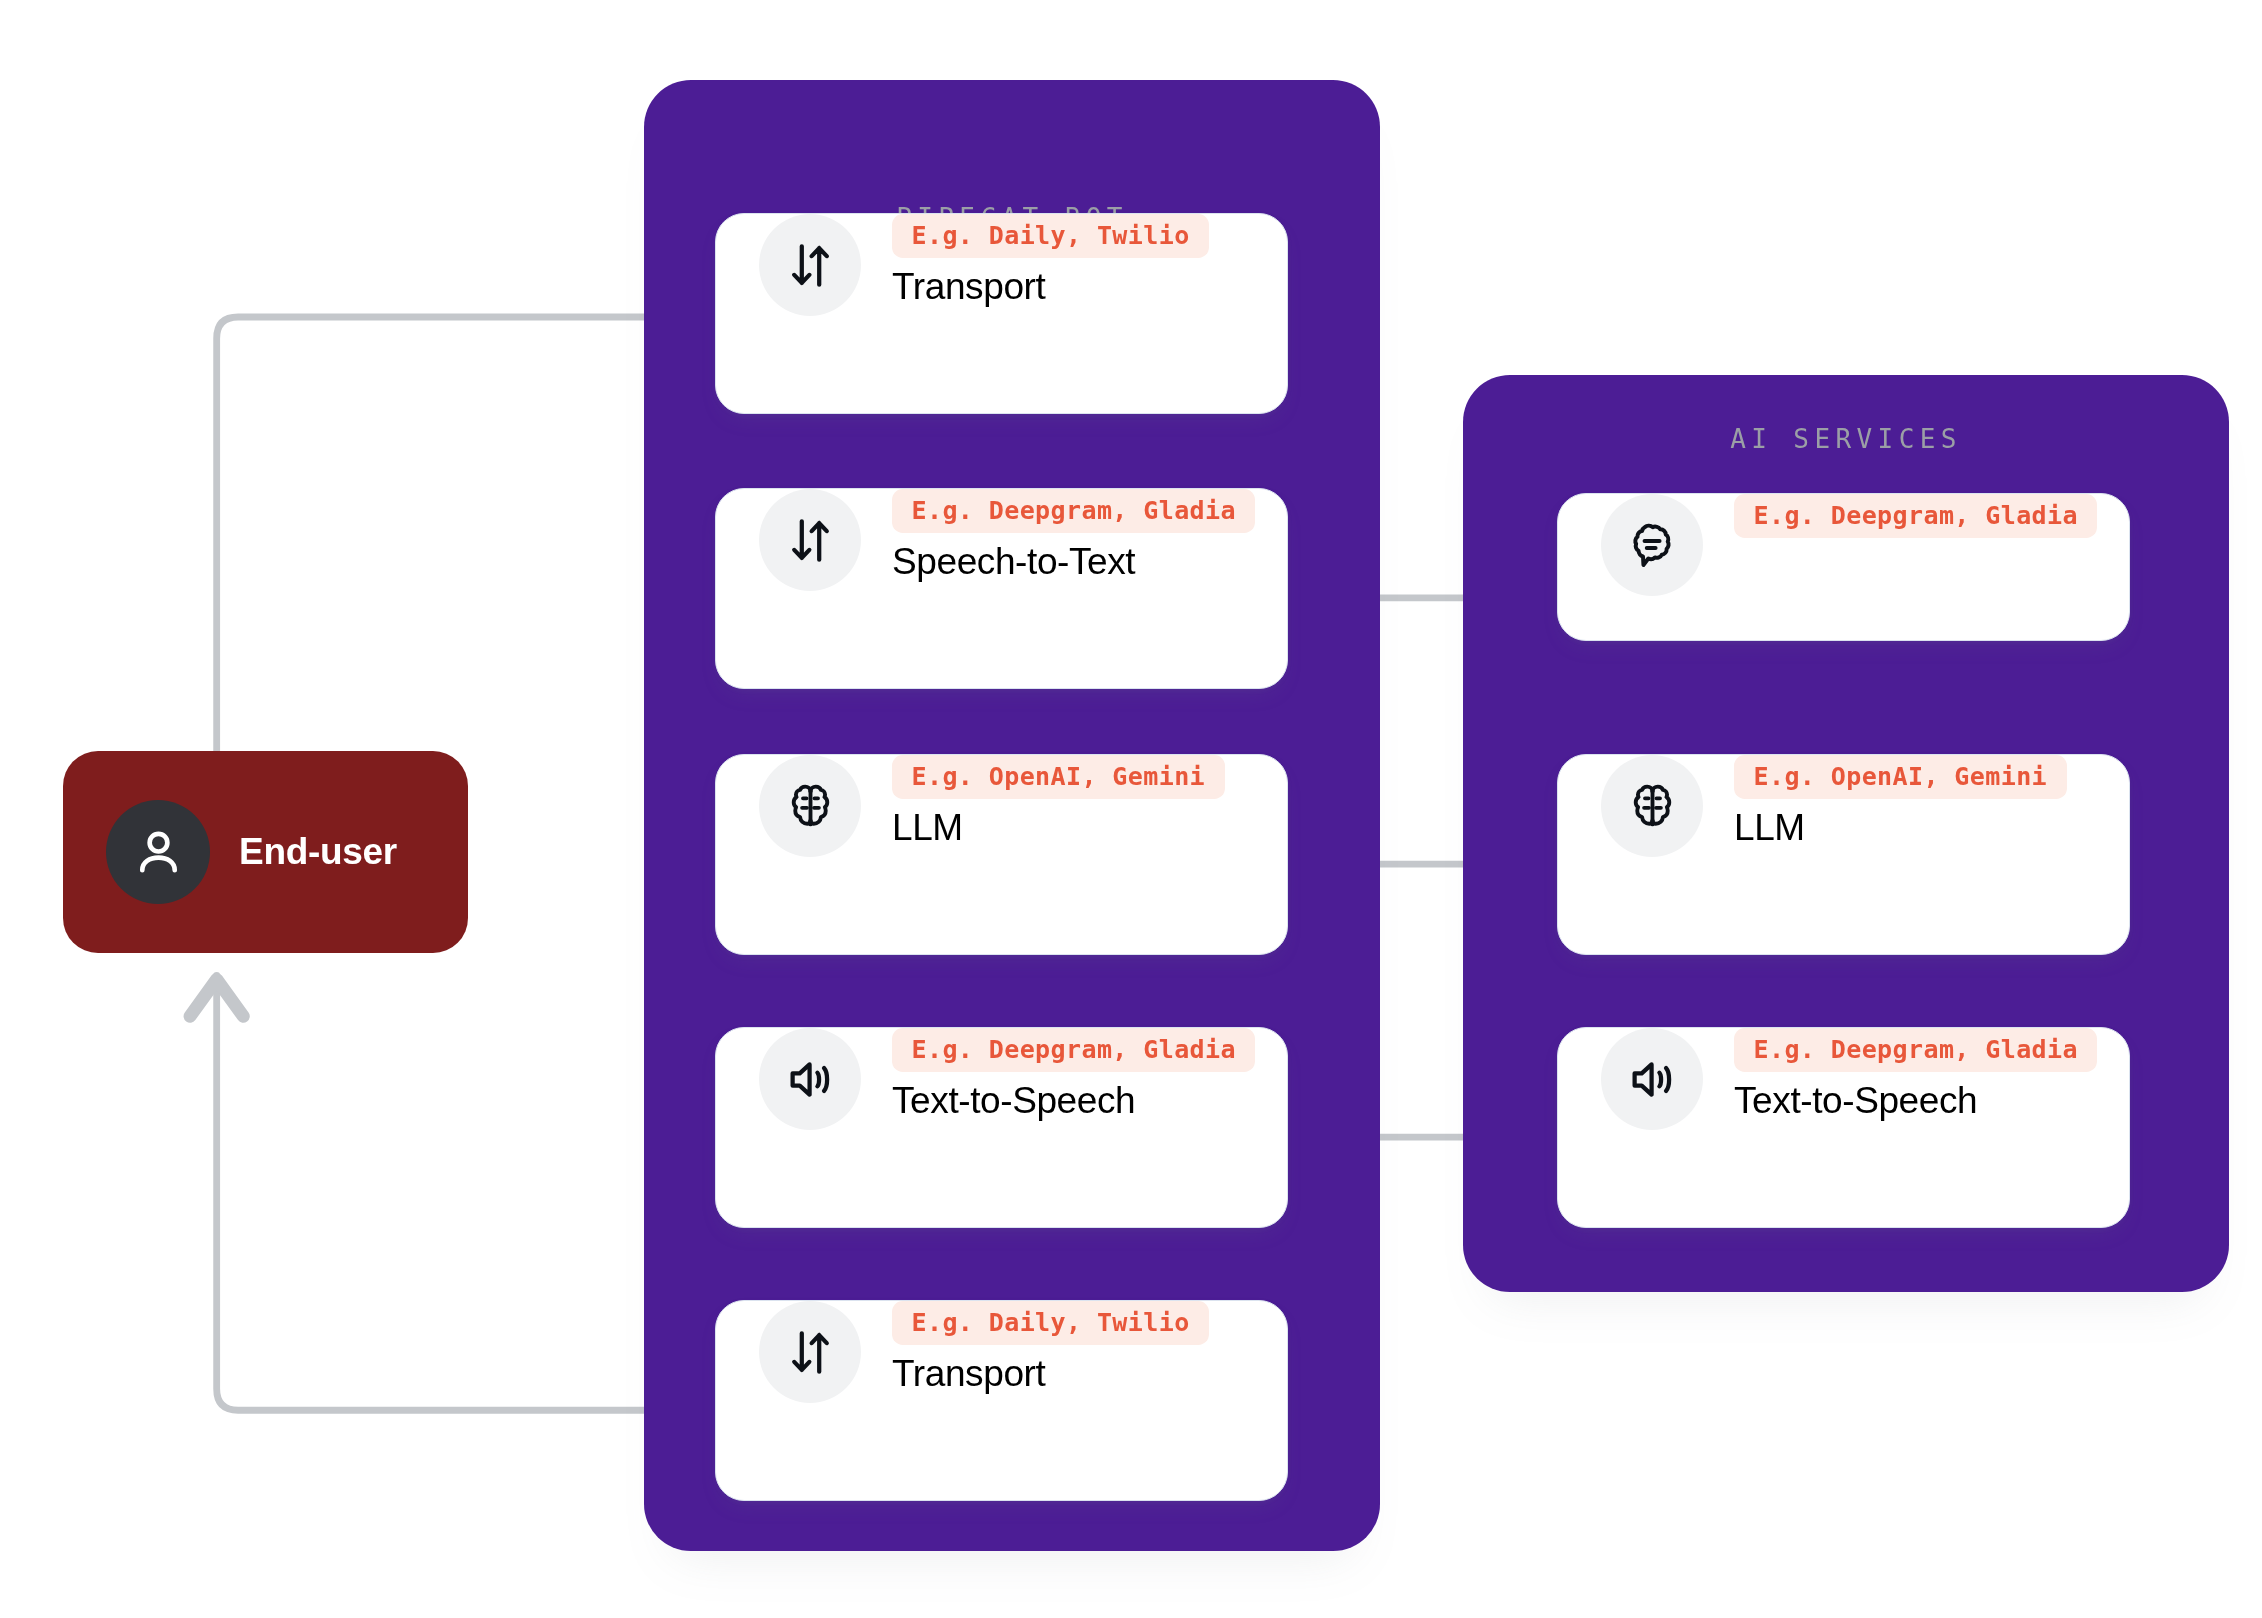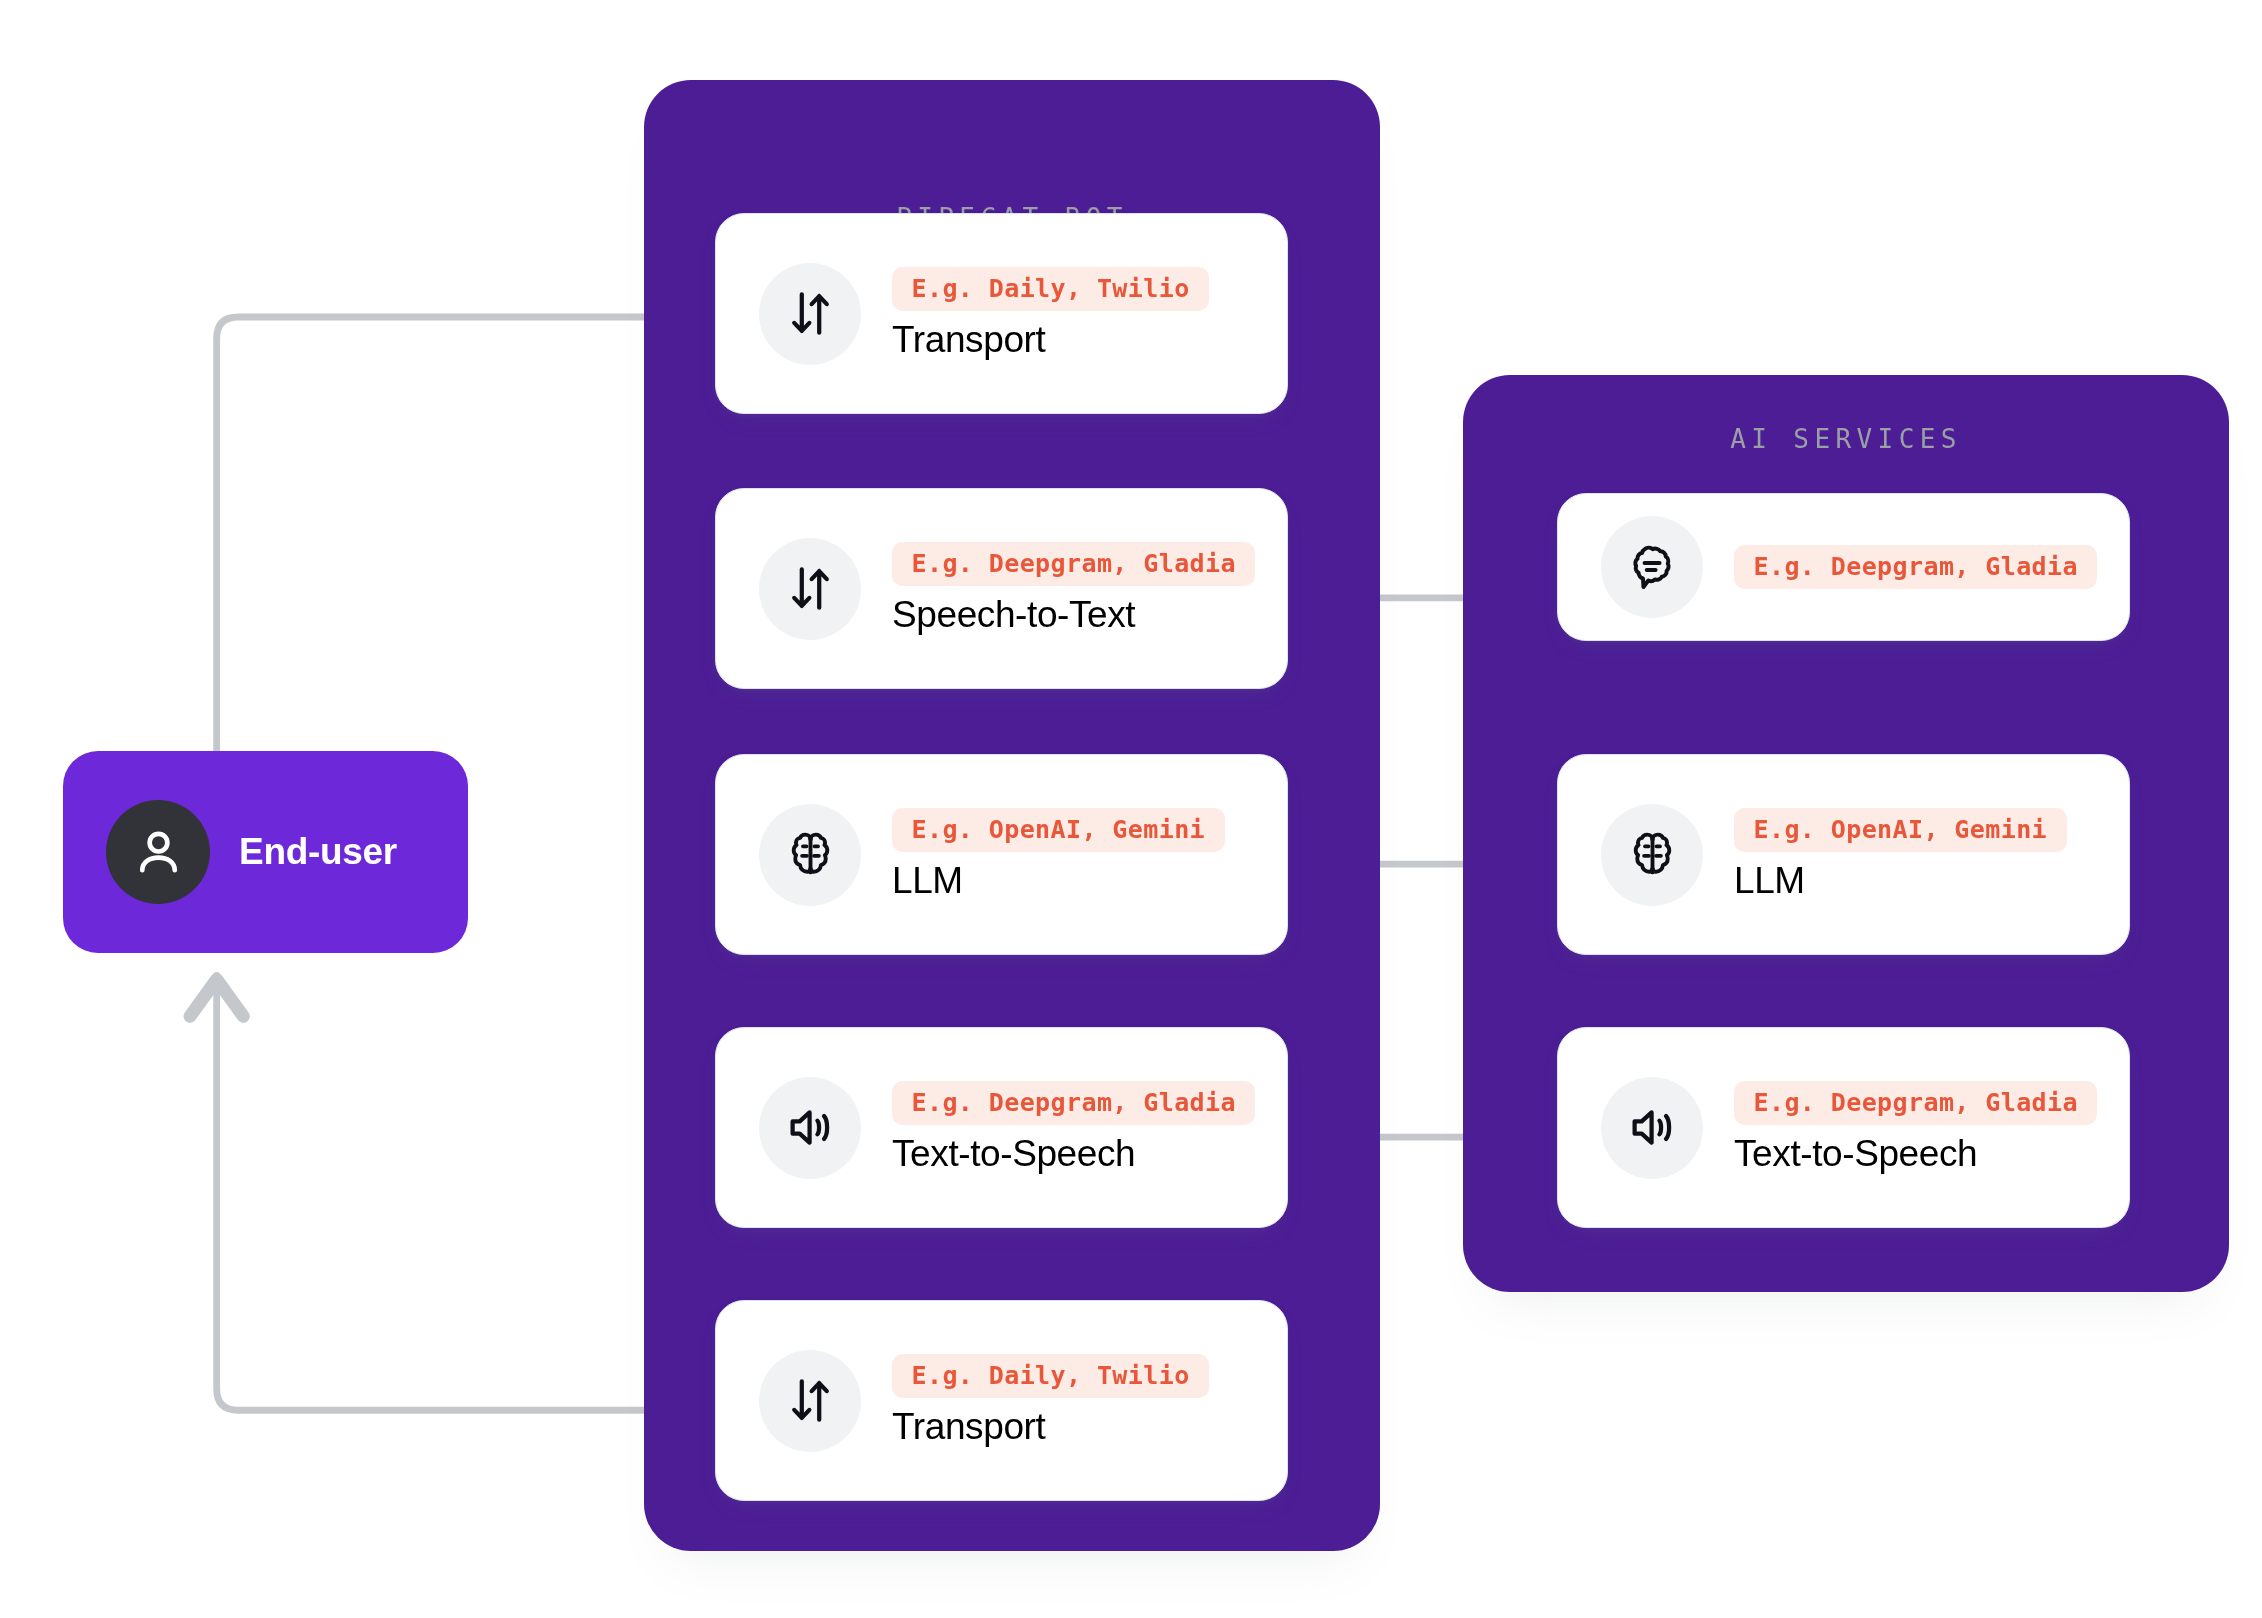--- a/index.html
+++ b/index.html
@@ -36,21 +36,21 @@
 
   
   .card {
     position: absolute;
     background: #ffffff;
     border: 1.6px solid #dbe3ef;
     border-radius: 29px;
     box-shadow: 0 9.8px 25px -11.7px rgba(110,120,140,0.22),
                 0 2px 4.9px rgba(110,120,140,0.07);
     display: flex;
-    align-items: center;
+    align-items: flex-start;
     padding-left: 43px;
     gap: 31px;
   }
   .card-left  { left: 715px;  width: 573px; height: 201px; }
   .card-right { left: 1557px; width: 573px; height: 201px; }
 
   .icon-circle {
     flex: 0 0 auto;
     width: 102px; height: 102px;
     border-radius: 50%;
@@ -83,21 +83,21 @@
     white-space: nowrap;
   }
   .card.badge-only { height: 148px; }
   .card.badge-only .card-body { gap: 0; }
 
   
   #end-user {
     position: absolute;
     left: 63px; top: 751px;
     width: 405px; height: 202px;
-    background: #6d28d9;
+    background: #7f1d1d;
     border-radius: 35px;
     display: flex; align-items: center;
     padding-left: 43px; gap: 29px;
   }
   #end-user .avatar-circle {
     width: 104px; height: 104px; border-radius: 50%;
     background: #313338;
     display: flex; align-items: center; justify-content: center;
   }
   #end-user .eu-label {

